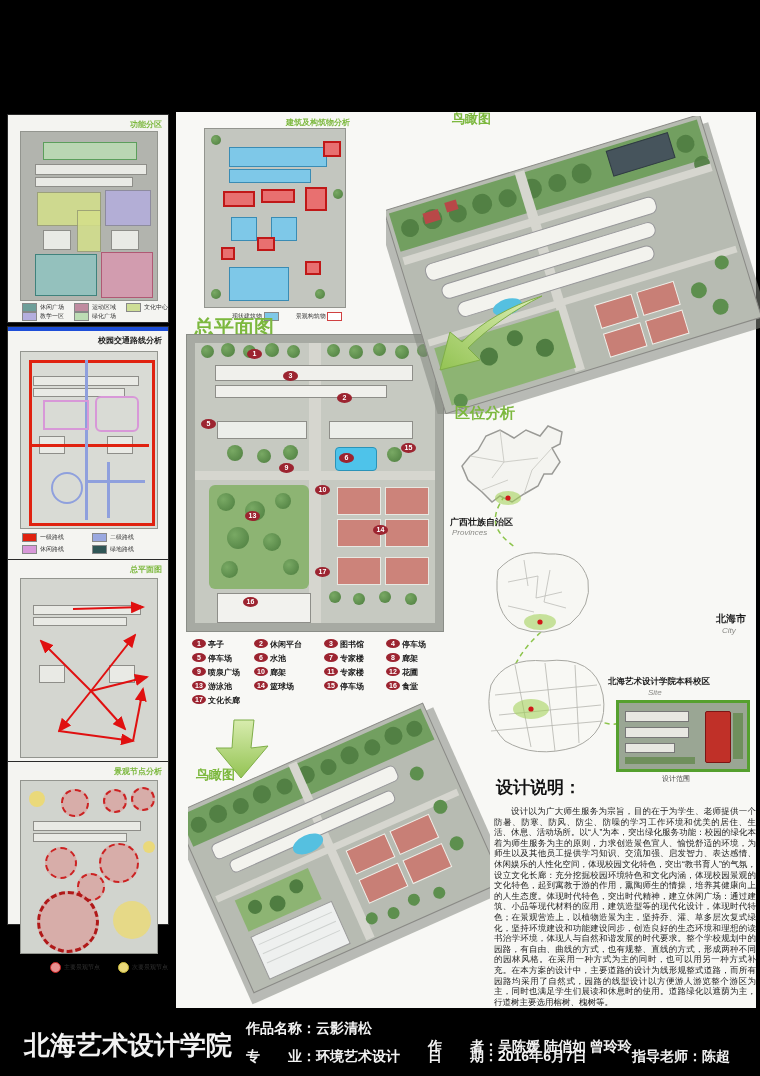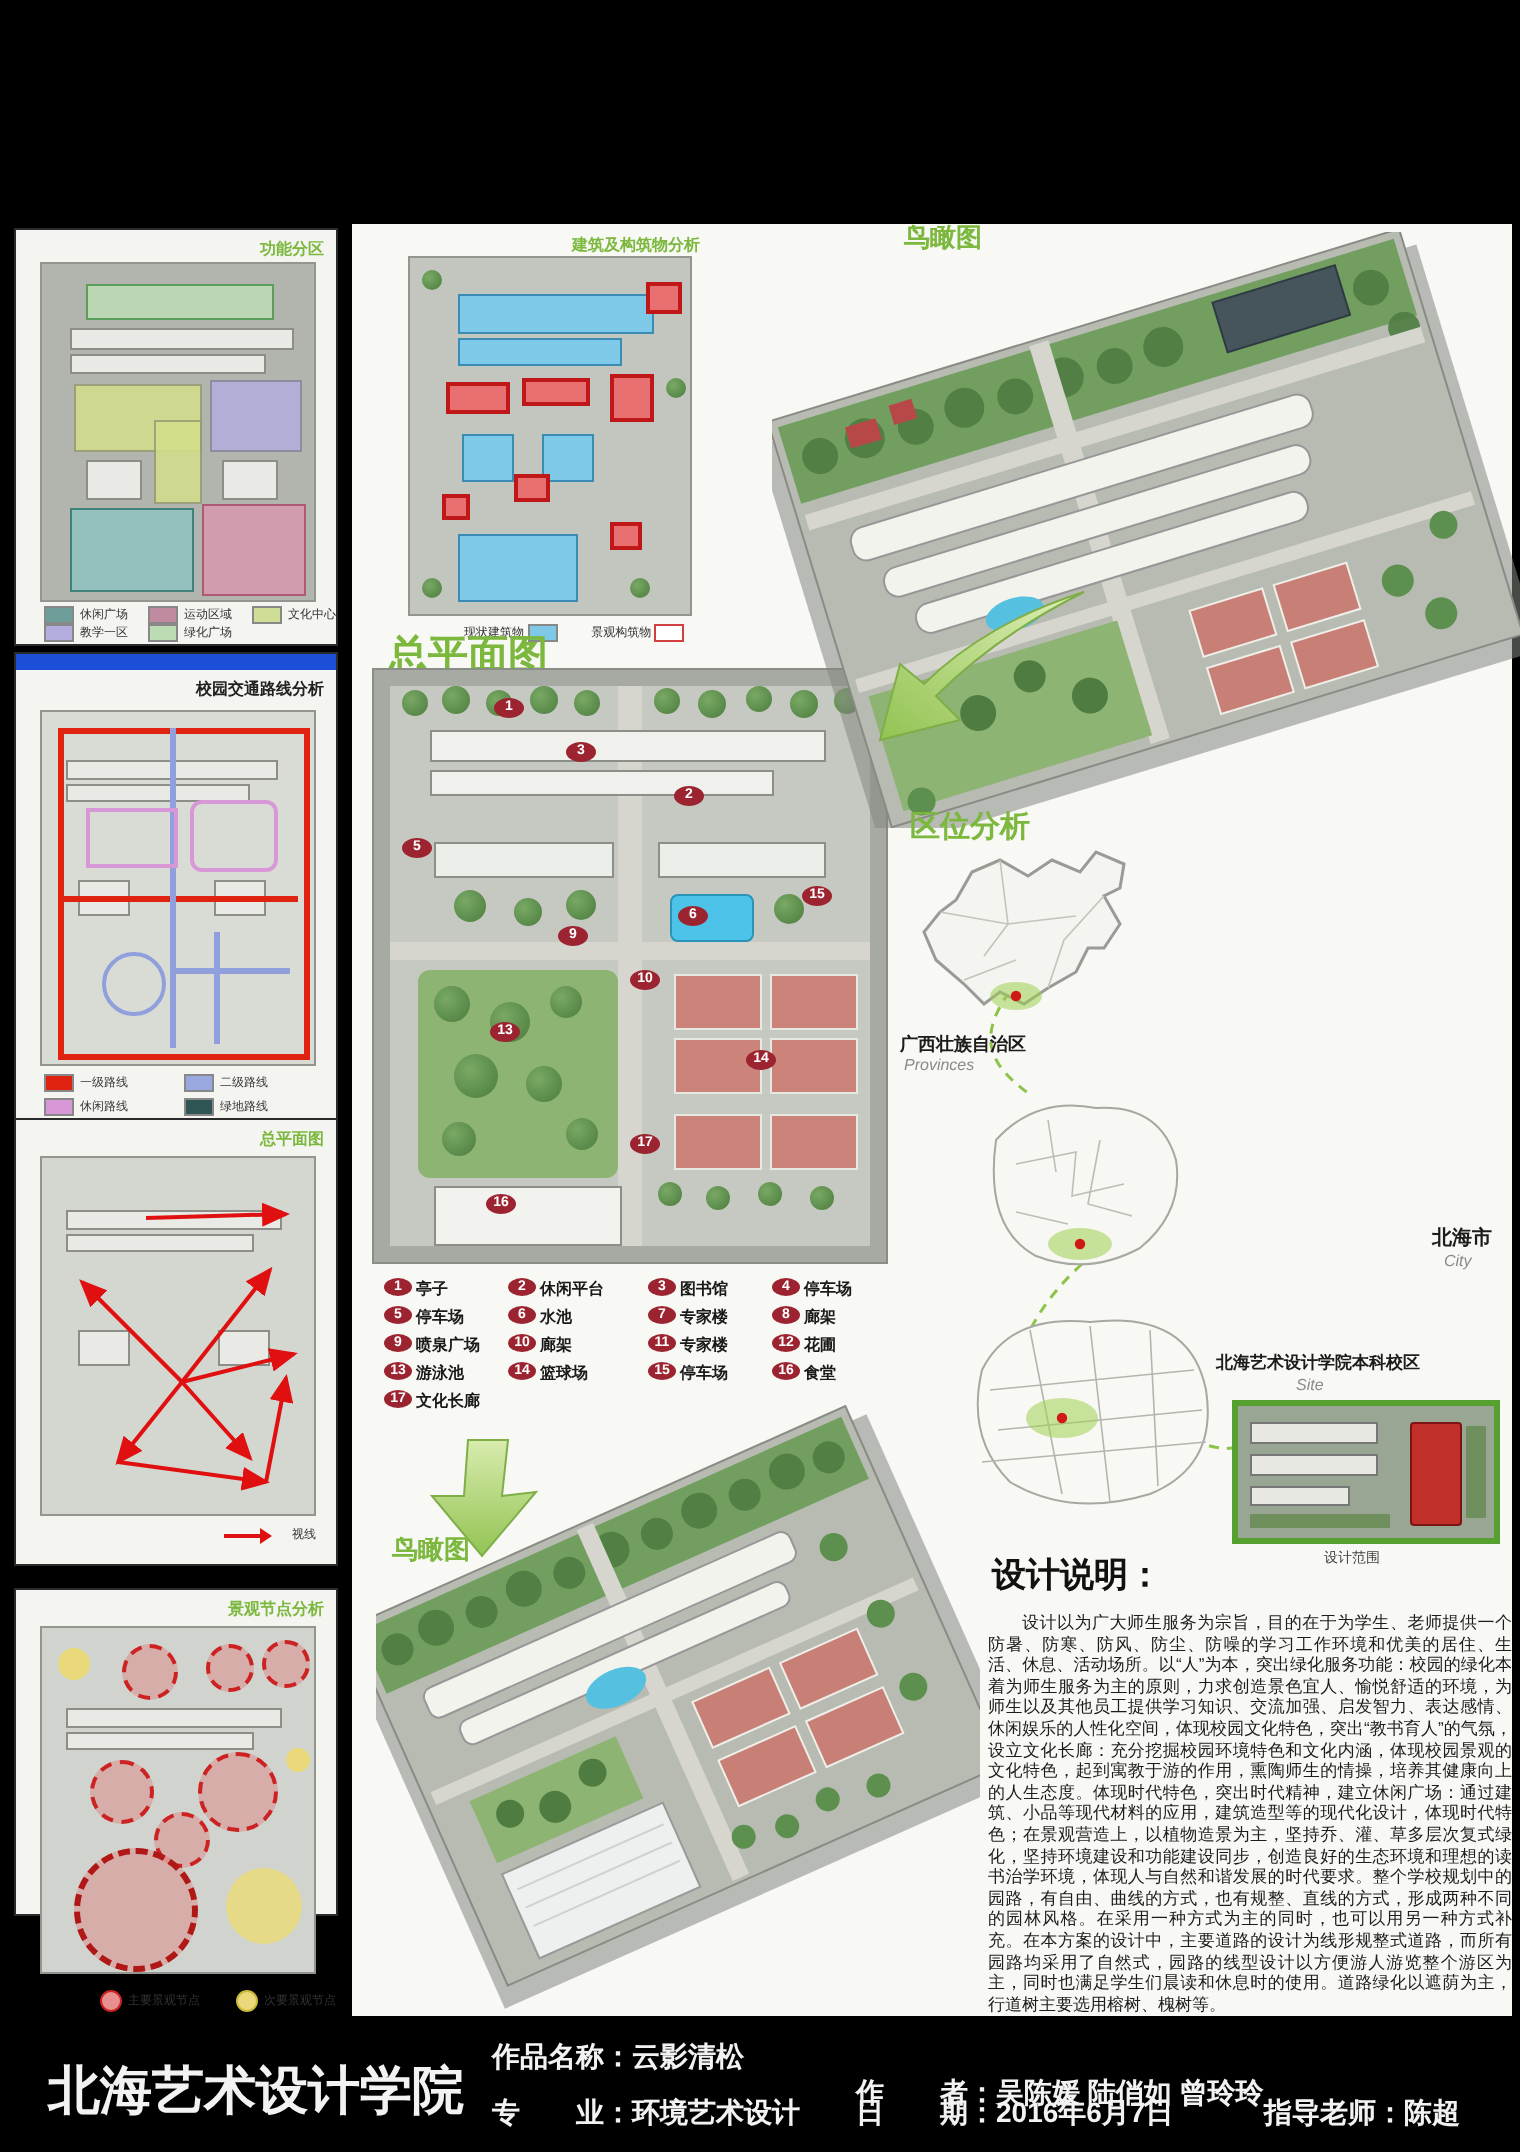--- a/index.html
+++ b/index.html
@@ -56,21 +56,21 @@
       <span><span class="sw" style="background-color: rgb(109, 158, 153);"></span><span>休闲广场</span></span>
       <span><span class="sw" style="background-color: rgb(192, 139, 160);"></span><span>运动区域</span></span>
       <span><span class="sw" style="background-color: rgb(206, 222, 150);"></span><span>文化中心</span></span>
     </div>
     <div class="lg-row" style="left:14px;top:197px;">
       <span><span class="sw" style="background-color: rgb(180, 174, 222);"></span><span>教学一区</span></span>
       <span><span class="sw" style="background-color: rgb(188, 220, 180);"></span><span>绿化广场</span></span>
     </div>
   </div>
 
-  <div class="panel" style="top:327px;height:229px;border-top:8px solid #1d4ed8;">
+  <div class="panel" style="top:327px;height:229px;border-top:4px solid #1d4ed8;">
     <div class="ptitle" style="color:#222;font-weight:bold;">校园交通路线分析</div>
     <div class="plan" style="left:12px;top:20px;width:136px;height:176px;background:#d9dbd5;">
       <div class="bldg" style="left:12px;top:24px;width:104px;height:8px;"></div>
       <div class="bldg" style="left:12px;top:36px;width:90px;height:7px;"></div>
       <div class="bldg" style="left:18px;top:84px;width:24px;height:16px;"></div>
       <div class="bldg" style="left:86px;top:84px;width:24px;height:16px;"></div>
       <div class="abs" style="left:8px;top:8px;width:120px;height:160px;border:3px solid #e02210;"></div>
       <div class="abs" style="left:8px;top:92px;width:120px;height:3px;background:#e02210;"></div>
       <div class="abs" style="left:64px;top:8px;width:3px;height:160px;background:#8fa0dd;"></div>
       <div class="abs" style="left:64px;top:128px;width:60px;height:3px;background:#8fa0dd;"></div>
@@ -116,21 +116,21 @@
     </div>
     <div class="lg-row" style="right:10px;left:auto;top:203px;position:absolute;">
       <svg width="24" height="8">
           <line x1="0" y1="4" x2="18" y2="4" stroke="#e01010" stroke-width="2"></line>
           <polygon points="18,0 24,4 18,8" fill="#e01010"></polygon>
         </svg>
       <span>视线</span>
     </div>
   </div>
 
-  <div class="panel" style="top:795px;height:162px;">
+  <div class="panel" style="top:762px;height:162px;">
     <div class="ptitle g-label">景观节点分析</div>
     <div class="plan" style="left:12px;top:18px;width:136px;height:172px;background:#d1d4ce;">
       <div class="bldg" style="left:12px;top:40px;width:106px;height:8px;"></div>
       <div class="bldg" style="left:12px;top:52px;width:92px;height:7px;"></div>
       <div class="abs" style="left:40px;top:8px;width:24px;height:24px;border:2px dashed #cc2222;border-radius:50%;background:rgba(225,100,100,.35);"></div>
       <div class="abs" style="left:82px;top:8px;width:20px;height:20px;border:2px dashed #cc2222;border-radius:50%;background:rgba(225,100,100,.35);"></div>
       <div class="abs" style="left:110px;top:6px;width:20px;height:20px;border:2px dashed #cc2222;border-radius:50%;background:rgba(225,100,100,.35);"></div>
       <div class="abs" style="left:24px;top:66px;width:28px;height:28px;border:2px dashed #cc2222;border-radius:50%;background:rgba(225,100,100,.35);"></div>
       <div class="abs" style="left:78px;top:62px;width:36px;height:36px;border:2px dashed #cc2222;border-radius:50%;background:rgba(225,100,100,.35);"></div>
       <div class="abs" style="left:56px;top:92px;width:24px;height:24px;border:2px dashed #cc2222;border-radius:50%;background:rgba(225,100,100,.35);"></div>

